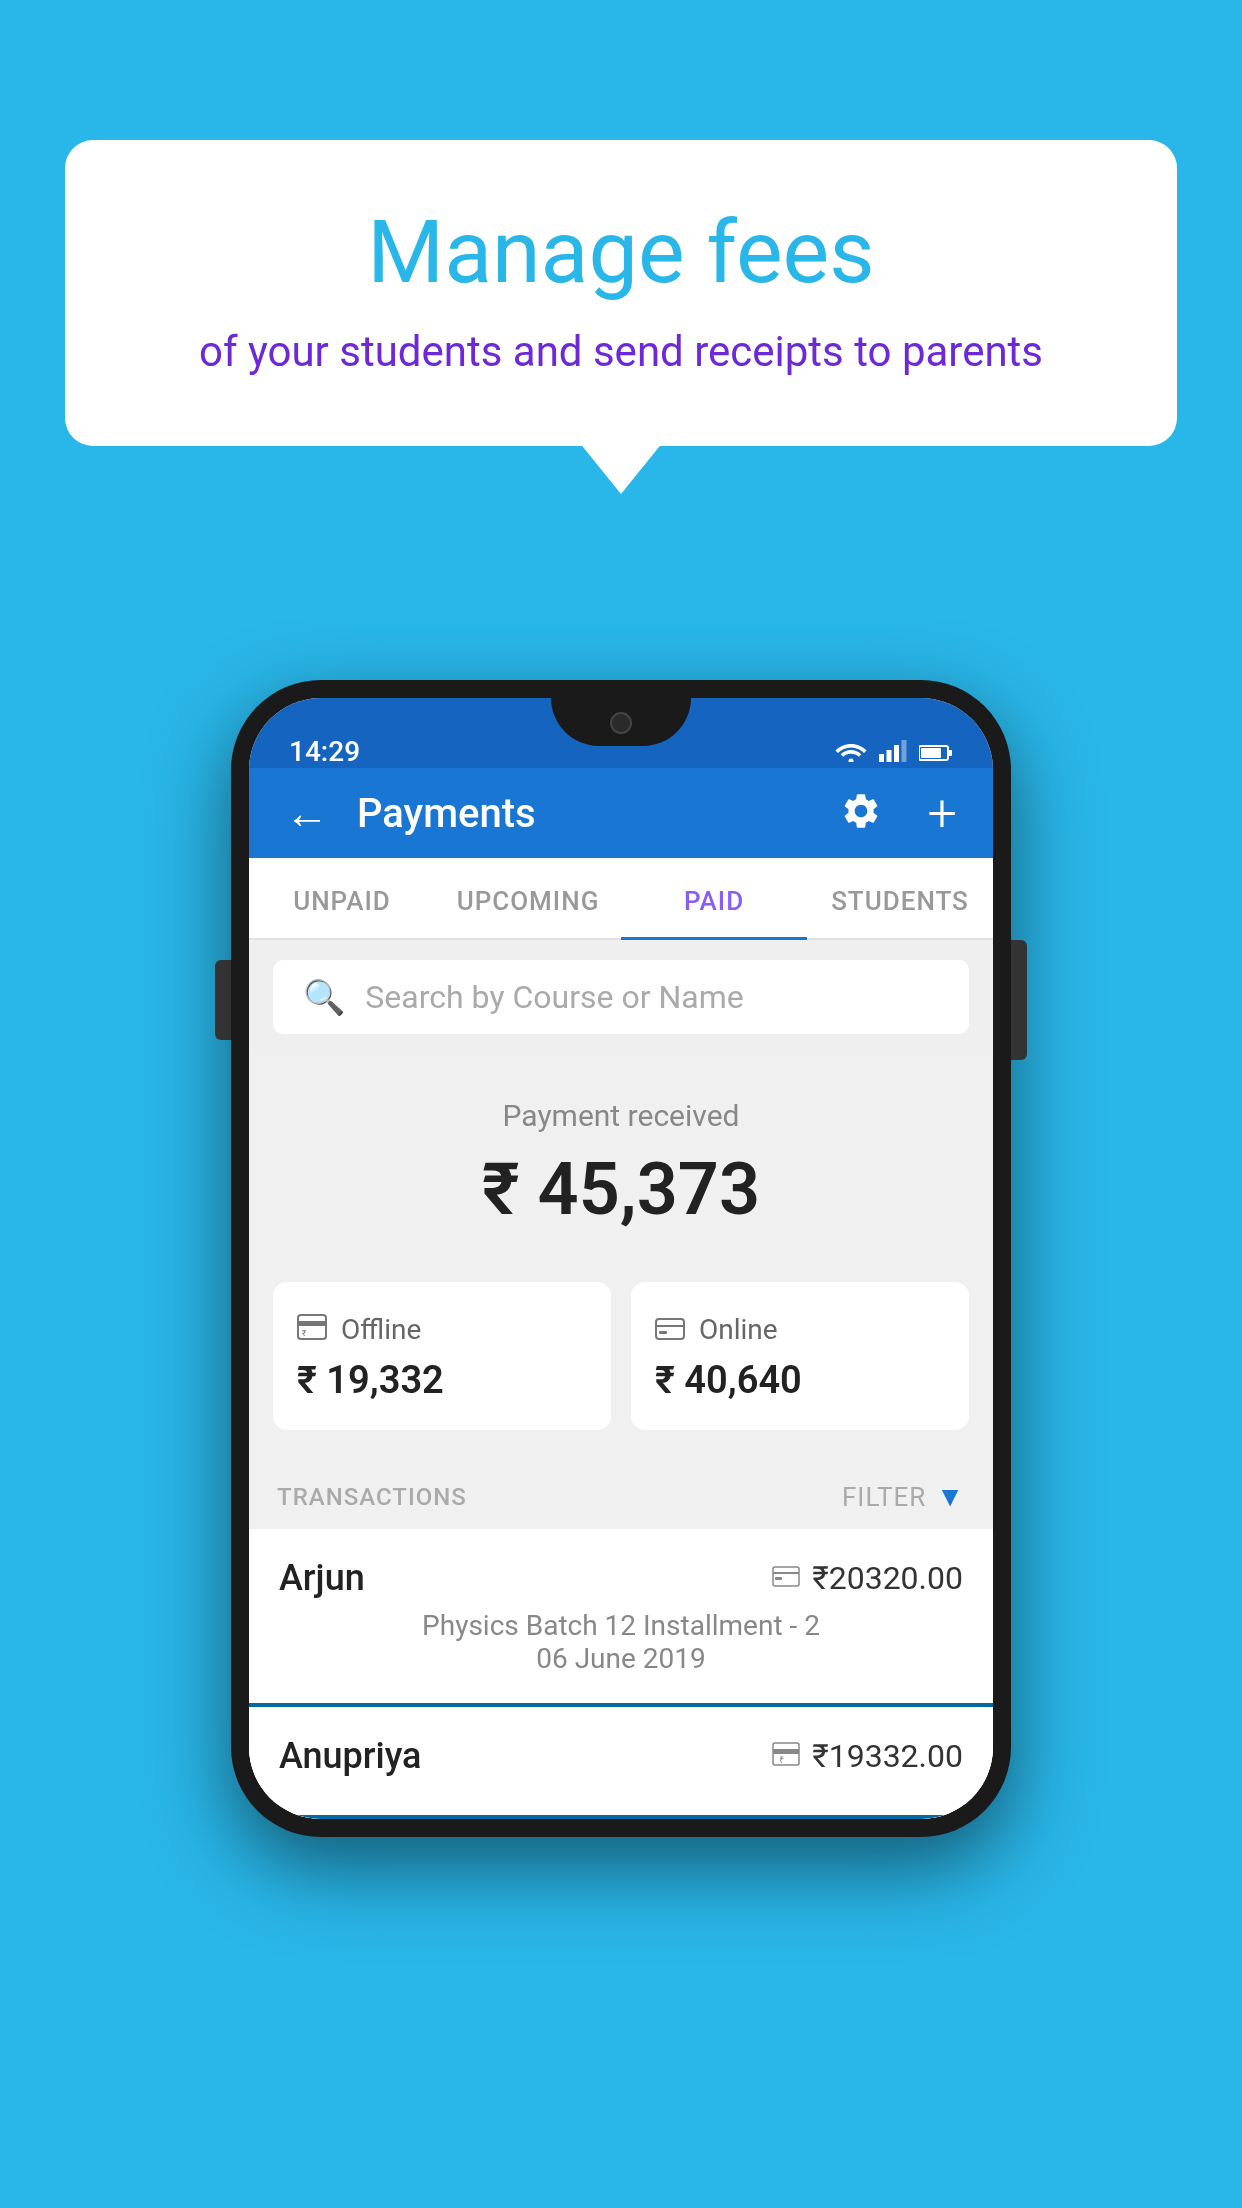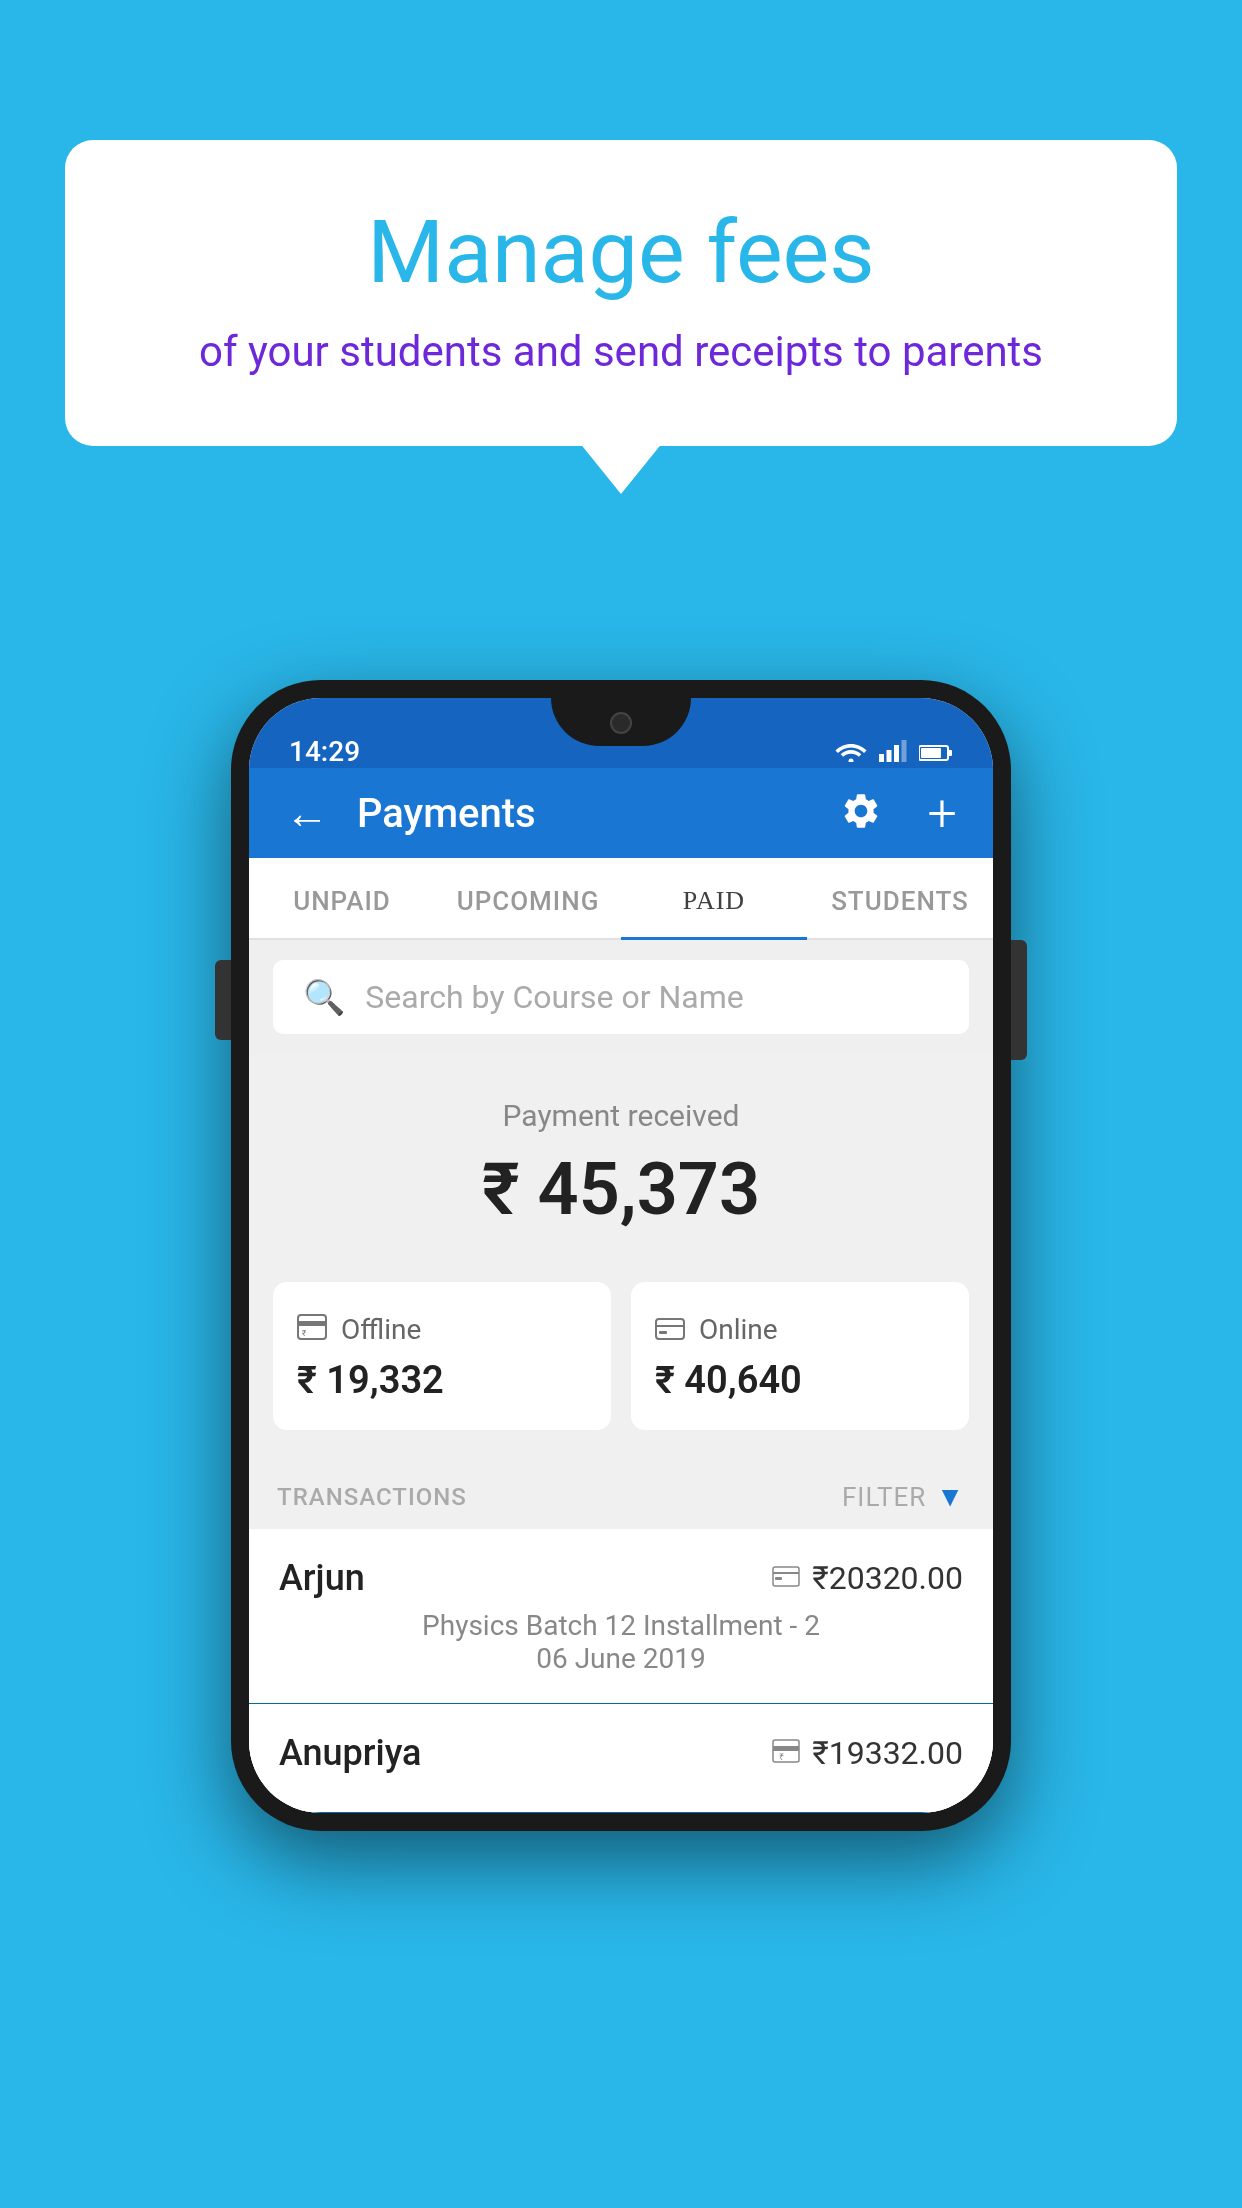--- a/index.html
+++ b/index.html
@@ -197,22 +197,21 @@
       padding: 28px 10px 22px;
       font-size: 26px;
       font-weight: 500;
       color: #999;
       cursor: pointer;
       letter-spacing: 1px;
       position: relative;
     }
 
     .tab.active {
-      color: #404040;
-      font-family: Liberation Serif, serif;
+      color: #8b5cf6;
     }
 
     .tab.active::after {
       content: '';
       position: absolute;
       bottom: -2px;
       left: 0;
       right: 0;
       height: 3px;
       background: #1976d2;
@@ -332,21 +331,21 @@
 
     .filter-icon {
       color: #1976d2;
       font-size: 28px;
     }
 
     
     .transaction-row {
       background: white;
       padding: 28px 30px;
-      border-bottom: 1px solid #0369a1;
+      border-bottom: 4px solid #0369a1;
     }
 
     .transaction-top {
       display: flex;
       justify-content: space-between;
       align-items: center;
       margin-bottom: 10px;
     }
 
     .transaction-name {

